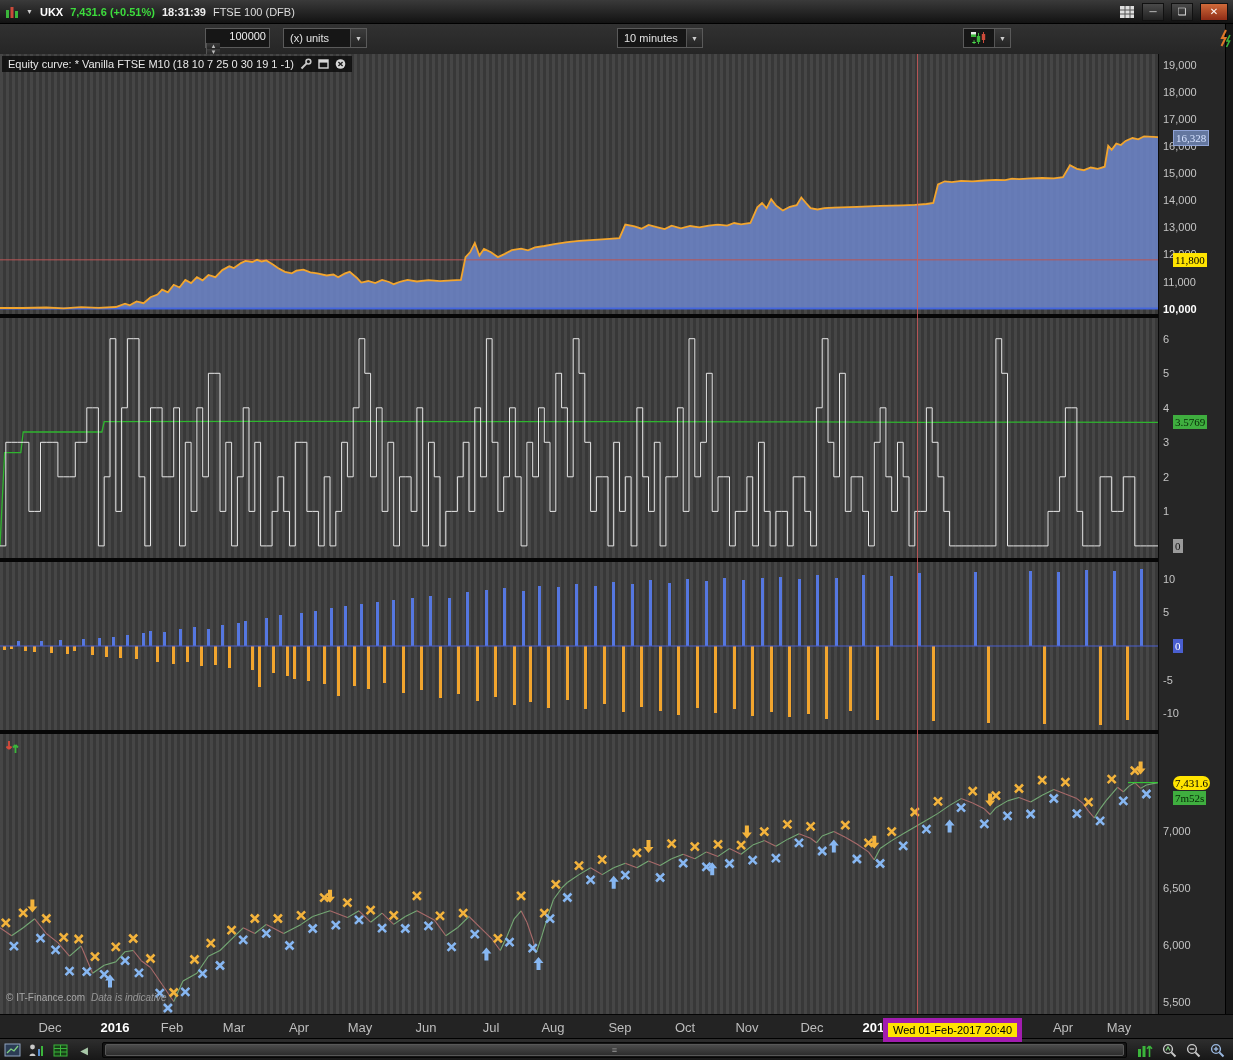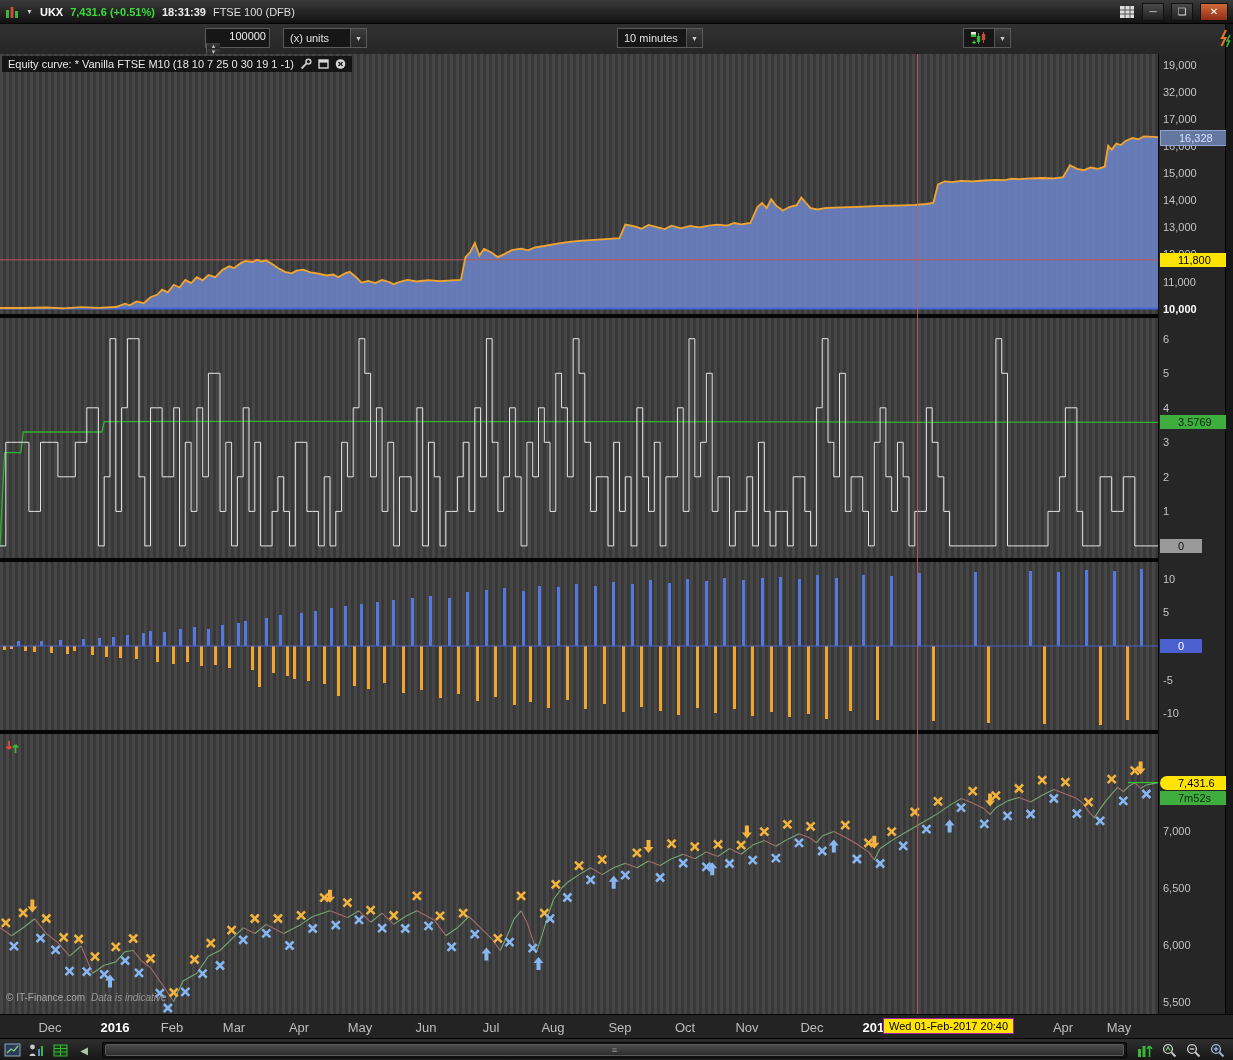--- a/index.html
+++ b/index.html
@@ -33,35 +33,35 @@
   .chart-wrap{position:absolute;top:54px;left:0;width:1233px;height:960px;background:#262626;}
   .panel{position:absolute;left:0;width:1158px;
          background:#3c3c3c;
          background-image:repeating-linear-gradient(90deg,rgba(255,255,255,.05) 0 3px,rgba(0,0,0,.07) 3px 6px);}
   .panel svg{position:absolute;top:0;left:0;}
   .sep{position:absolute;left:0;width:1233px;height:4px;background:#060606;}
   .axis-col{position:absolute;left:1158px;top:0;width:67px;height:960px;background:#262626;
             border-left:1px solid #0b0b0b;overflow:hidden;}
   .ytick{position:absolute;left:4px;font-size:11px;color:#c4c4c4;z-index:1;white-space:nowrap;}
   .ytick.bold{color:#fff;font-weight:bold;}
-  .badge{position:absolute;left:1px;font-size:11px;padding:0 18px;z-index:2;white-space:nowrap;line-height:14px;}
+  .badge{position:absolute;left:14px;font-size:11px;padding:0 2px;z-index:2;white-space:nowrap;line-height:14px;font-family:Liberation Serif, serif;}
   .crosshair-v{position:absolute;top:0;width:1px;height:960px;background:rgba(205,90,90,.85);z-index:5;}
   .equity-header{position:absolute;top:2px;left:2px;z-index:6;display:flex;align-items:center;gap:6px;
                  background:rgba(12,12,12,.82);padding:2px 6px;color:#e8e8e8;font-size:11px;}
   .hdr-icon{display:flex;align-items:center;cursor:pointer;}
   .watermark{position:absolute;left:6px;top:938px;z-index:6;color:#a9a9a9;font-size:10px;}
   .watermark .note{font-style:italic;margin-left:6px;color:#989898;}
   .p4-icon{position:absolute;left:5px;top:686px;z-index:6;cursor:pointer;}
   
   .xaxis-row{position:absolute;top:1014px;left:0;width:1233px;height:24px;background:#232323;
              border-top:1px solid #050505;}
   .xlabel{position:absolute;top:5px;transform:translateX(-50%);font-size:13px;color:#bdbdbd;}
   .xlabel.bold{color:#fff;font-weight:bold;}
   .xtooltip{position:absolute;top:3px;background:#ffe400;color:#000;font-size:11px;
-            padding:1px 5px;z-index:9;border:1px solid #a21caf;white-space:nowrap;}
+            padding:1px 5px;z-index:9;border:5px solid #a21caf;white-space:nowrap;}
   
   .statusbar{position:absolute;top:1038px;left:0;width:1233px;height:22px;
              background:linear-gradient(#2e2e2e,#161616);border-top:1px solid #000;
              display:flex;align-items:center;}
   .sb-icon{width:24px;height:18px;display:flex;align-items:center;justify-content:center;cursor:pointer;}
   .sb-scroll{position:relative;flex:1;height:14px;margin:0 6px;background:#141414;
              border:1px solid #060606;border-radius:2px;}
   .sb-thumb{position:absolute;left:2px;right:2px;top:1px;bottom:1px;
             background:linear-gradient(#4b4b4b,#2d2d2d);border:1px solid #585858;border-radius:2px;
             display:flex;align-items:center;justify-content:center;color:#999;font-size:9px;cursor:grab;}
@@ -536,21 +536,21 @@
     </div>
 
     <div class="watermark">
       <span>© IT-Finance.com</span><span class="note">Data is indicative</span>
     </div>
 
     <div class="crosshair-v" id="crosshair-v" style="left: 917px;"></div>
 
     <div class="axis-col" id="axis-col">
         <span class="ytick" style="top: 5px;">19,000</span>
-        <span class="ytick" style="top: 32px;">32,000</span>
+        <span class="ytick" style="top: 32px;">18,000</span>
         <span class="ytick" style="top: 59px;">17,000</span>
         <span class="ytick" style="top: 86px;">16,000</span>
         <span class="ytick" style="top: 113px;">15,000</span>
         <span class="ytick" style="top: 140px;">14,000</span>
         <span class="ytick" style="top: 167px;">13,000</span>
         <span class="ytick" style="top: 194px;">12,000</span>
         <span class="ytick" style="top: 222px;">11,000</span>
         <span class="ytick bold" style="top: 249px;">10,000</span>
         <span class="ytick" style="top: 279px;">6</span>
         <span class="ytick" style="top: 313px;">5</span>

